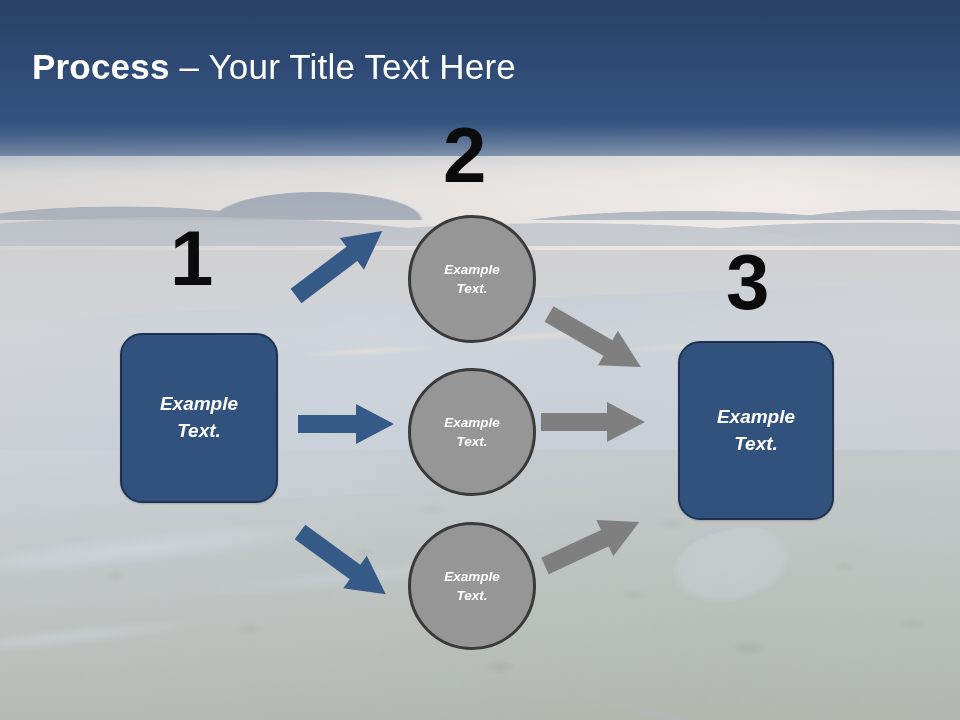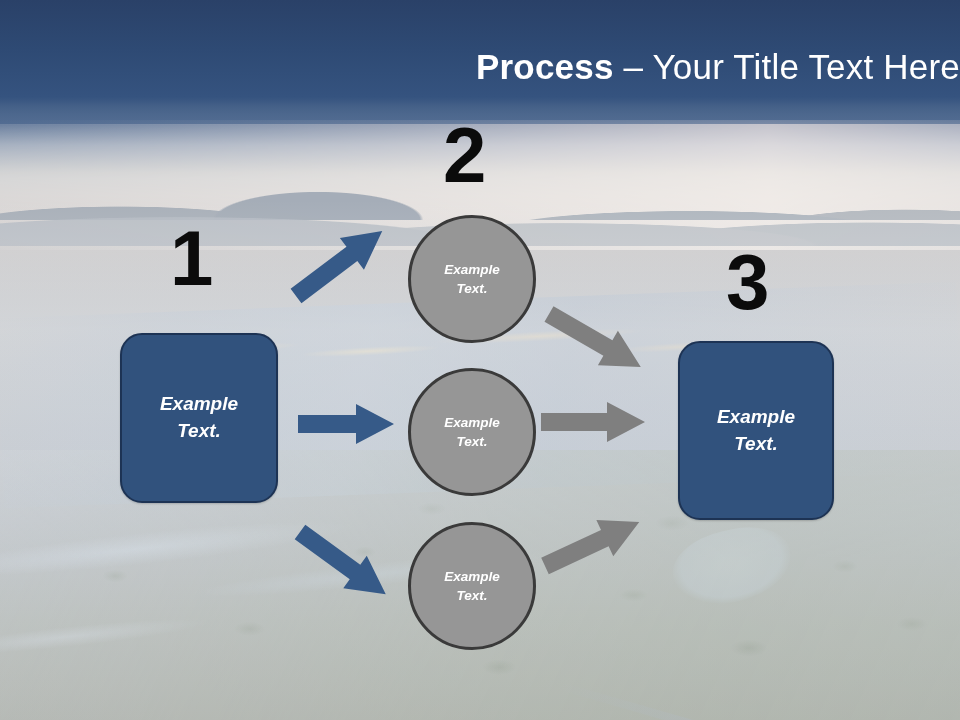--- a/index.html
+++ b/index.html
@@ -153,23 +153,23 @@
     transform-origin:left center;
   }
   .haze-overlay {
     position:absolute; inset:0;
     background:linear-gradient(to bottom, rgba(255,255,255,0) 200px, rgba(232,233,233,0.42) 330px, rgba(228,230,230,0.38) 520px, rgba(222,224,222,0.30) 720px);
     pointer-events:none;
   }
 
   
   .title-bar {
-    position:absolute; left:0; top:0; width:960px; height:124px;
+    position:absolute; left:0; top:0; width:960px; height:156px;
     background:linear-gradient(to bottom, #2a4168 0%, #2e4a74 40%, #35537f 78%, rgba(59,90,134,0.55) 100%);
-    display:flex; align-items:flex-start; justify-content:flex-end;padding-left:32px;
+    display:flex; align-items:flex-start; justify-content:flex-start;padding-left:32px;
   }
   .title-text {
     margin-top:47px;
     font-size:35px;
     color:#ffffff;
     letter-spacing:.2px;
     white-space:nowrap;
   }
   .title-strong { font-weight:bold; }
   .title-rest { font-weight:normal; }

